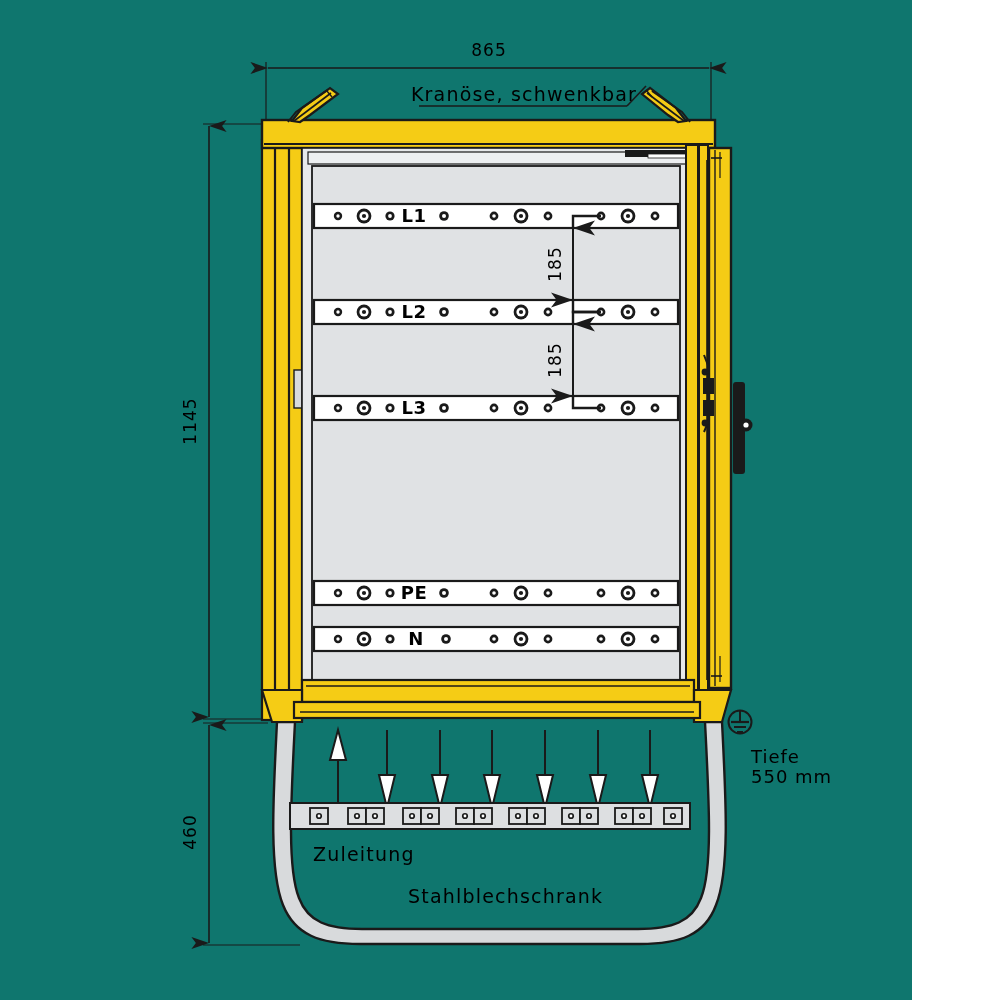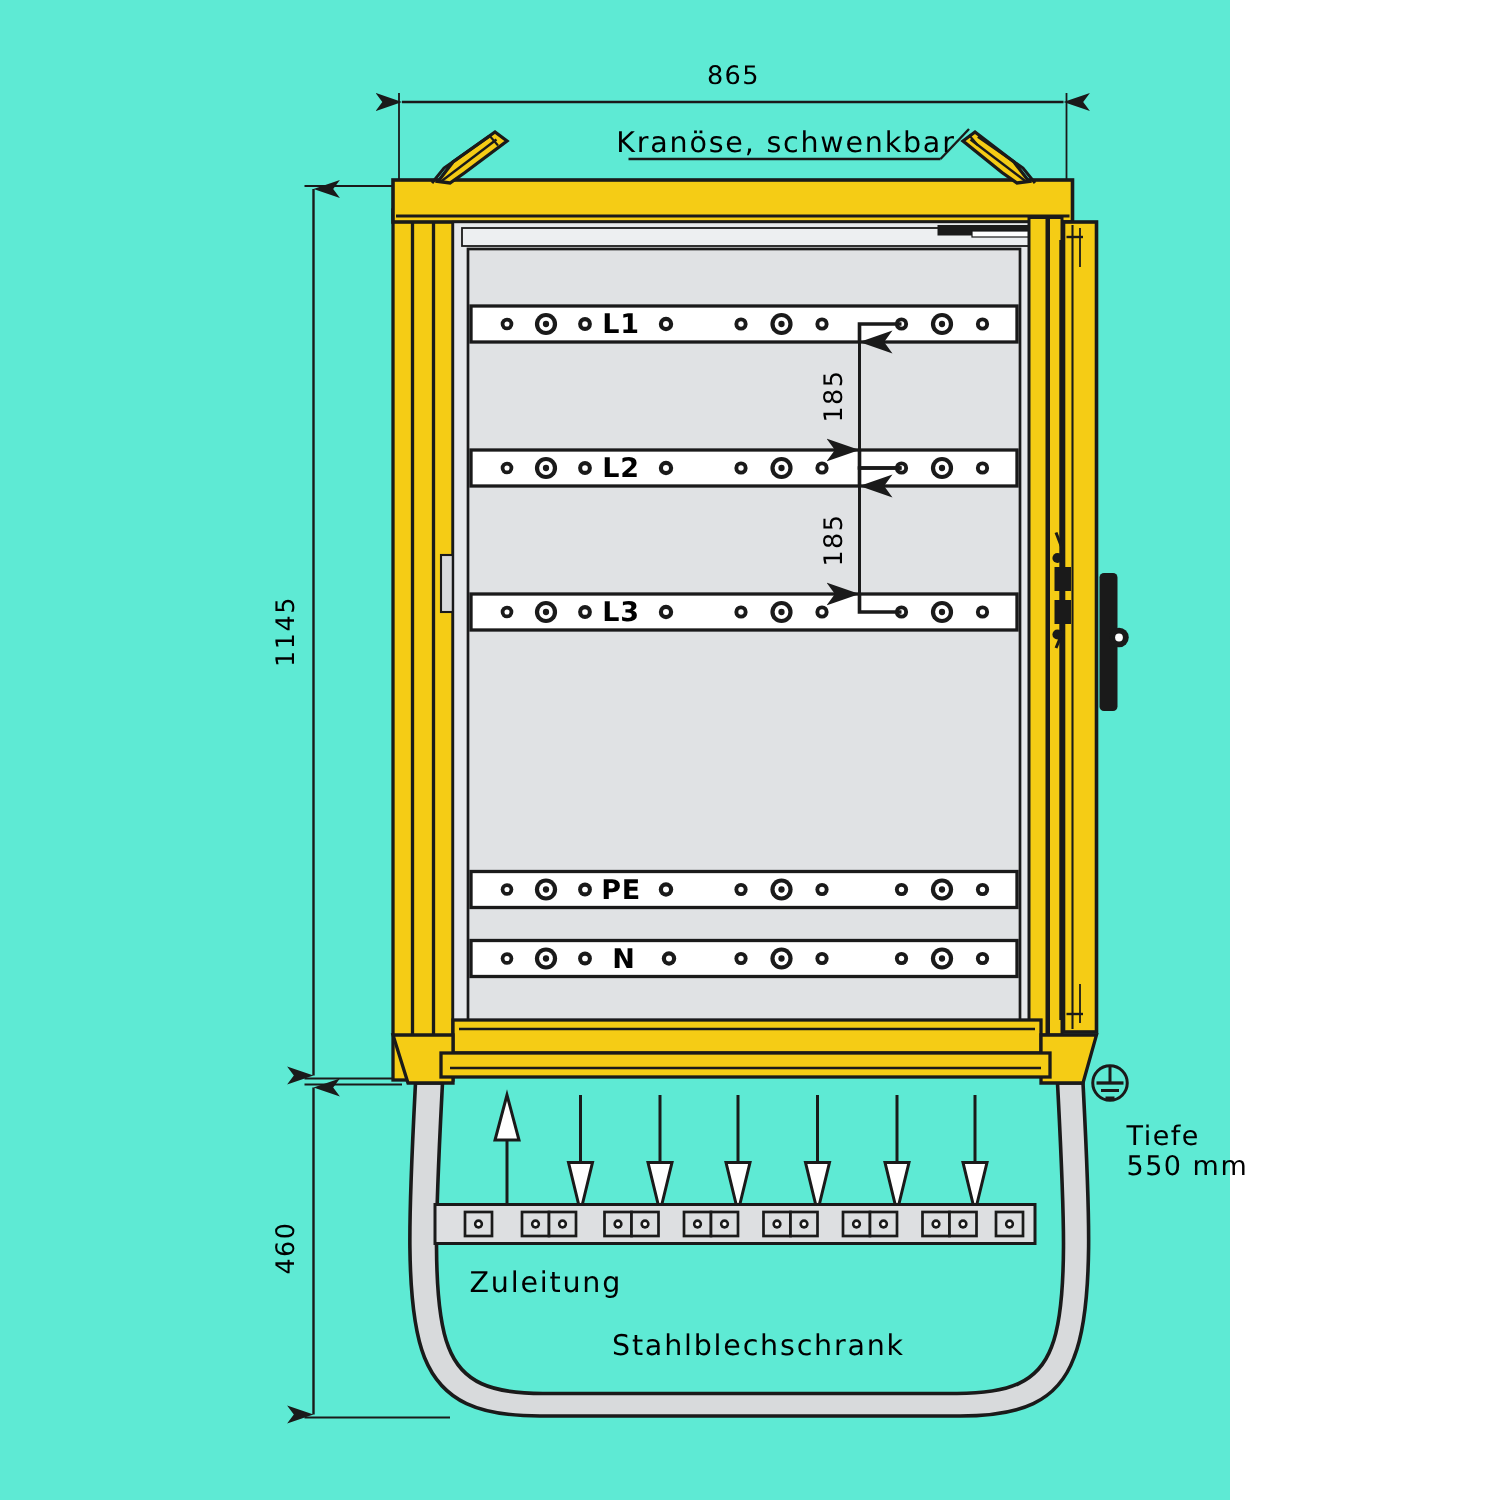--- a/index.html
+++ b/index.html
@@ -8,23 +8,23 @@
     background: #ffffff;
   }
   body {
     width: 1000px;
     height: 1000px;
     font-family: "DejaVu Sans", sans-serif;
     overflow: hidden;
   }
   #stage {
     position: relative;
-    width: 820px;
+    width: 912px;
     height: 1000px;
-    background: #5eead4;
+    background: #0f766e;
   }
   svg.drawing {
     position: absolute;
     left: 0;
     top: 0;
     width: 1000px;
     height: 1000px;
   }
   .dim-text {
     font-family: "DejaVu Sans", sans-serif;

